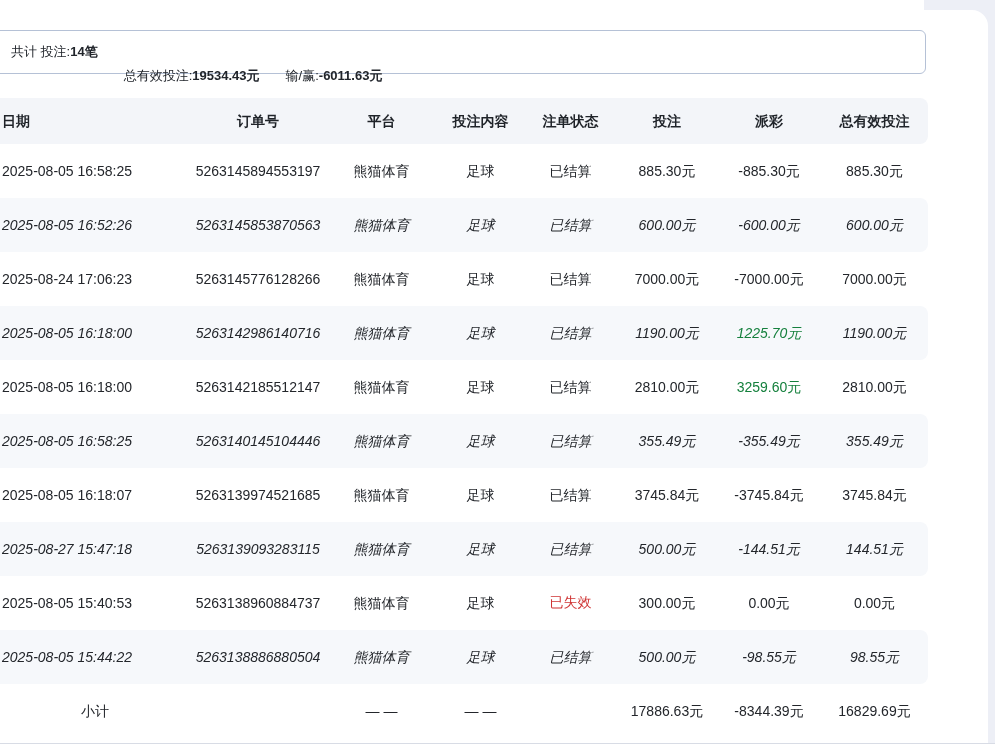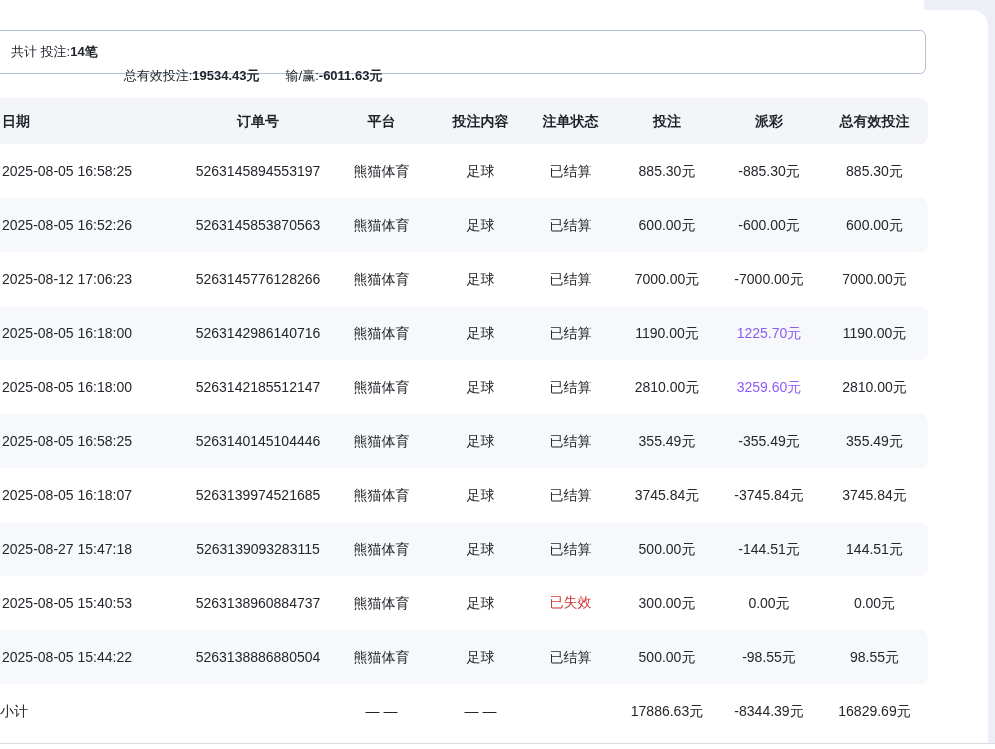--- a/index.html
+++ b/index.html
@@ -35,26 +35,26 @@
   }
   .thead{
     height:46px;background:#f3f5f9;font-weight:700;
     border-top-right-radius:8px;border-bottom-right-radius:8px;
     color:#1f2329;
   }
   .trow > div{text-align:center;line-height:1;}
   .trow > .c-date{text-align:left;padding-left:2px;}
   .trow.alt{
     background:#f6f8fb;
-    border-top-right-radius:8px;border-bottom-right-radius:8px;
+    border-top-right-radius:8px;border-bottom-right-radius:8px;font-style:italic;
   }
   .red{color:#cf3434;font-family:Liberation Mono, monospace;}
-  .pink{color:#8b5cf6;}
+  .pink{color:#15803d;}
   .subtotal{font-weight:500;}
-  .subtotal > .c-date{text-align:left;padding-left:0;}
+  .subtotal > .c-date{text-align:center;padding-left:0;}
   .bottom-divider{
     position:absolute;left:0;top:743px;width:995px;height:1px;background:#d8dce5;
   }
   .bottom-white{position:absolute;left:0;top:744px;width:995px;height:5px;background:#ffffff;}
 </style>
 </head>
 <body>
 
 <div class="topbar"></div>
 
@@ -93,21 +93,21 @@
     <div class="c-date">2025-08-05 16:52:26</div>
     <div>5263145853870563</div>
     <div>熊猫体育</div>
     <div>足球</div>
     <div>已结算</div>
     <div>600.00元</div>
     <div>-600.00元</div>
     <div>600.00元</div>
   </div>
         <div class="trow">
-    <div class="c-date">2025-08-12 17:06:23</div>
+    <div class="c-date">2025-08-24 17:06:23</div>
     <div>5263145776128266</div>
     <div>熊猫体育</div>
     <div>足球</div>
     <div>已结算</div>
     <div>7000.00元</div>
     <div>-7000.00元</div>
     <div>7000.00元</div>
   </div>
         <div class="trow alt">
     <div class="c-date">2025-08-05 16:18:00</div>

